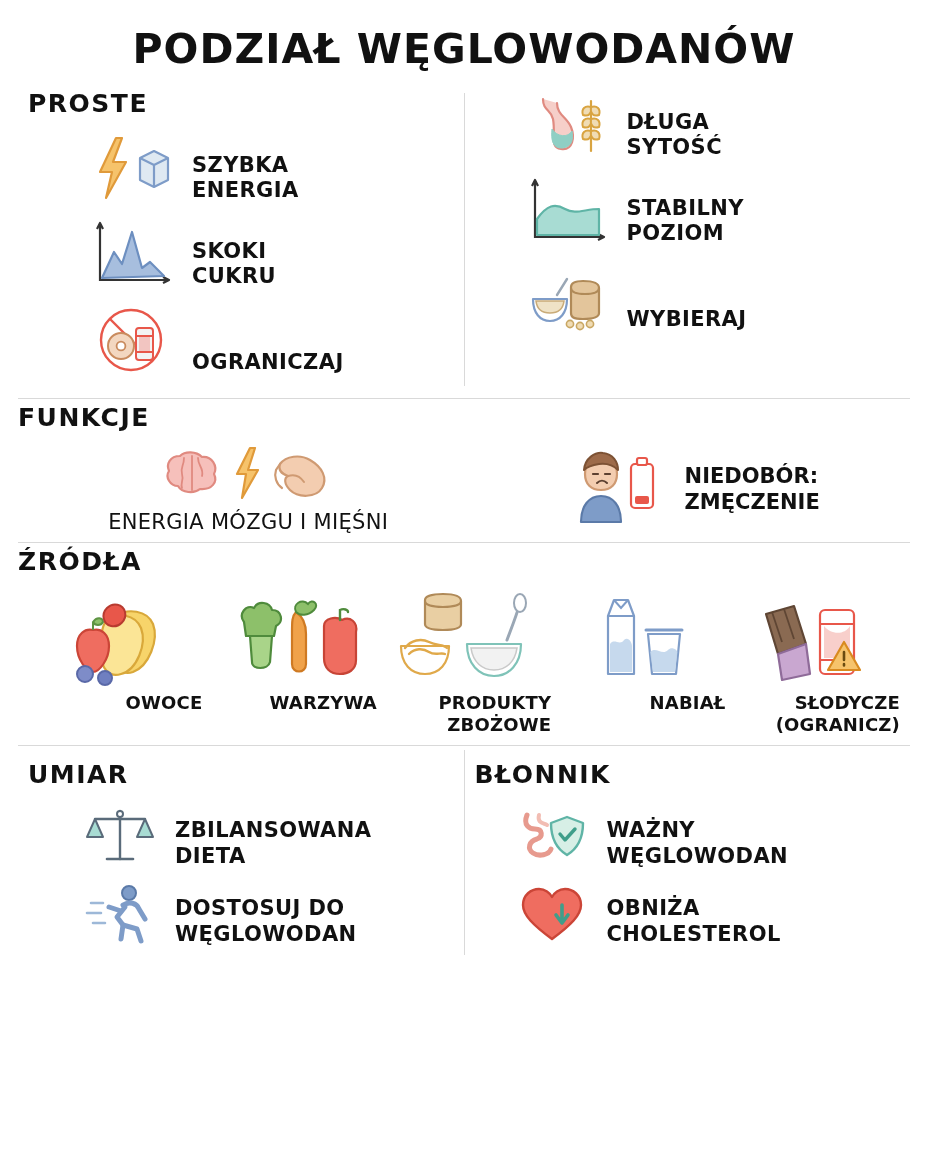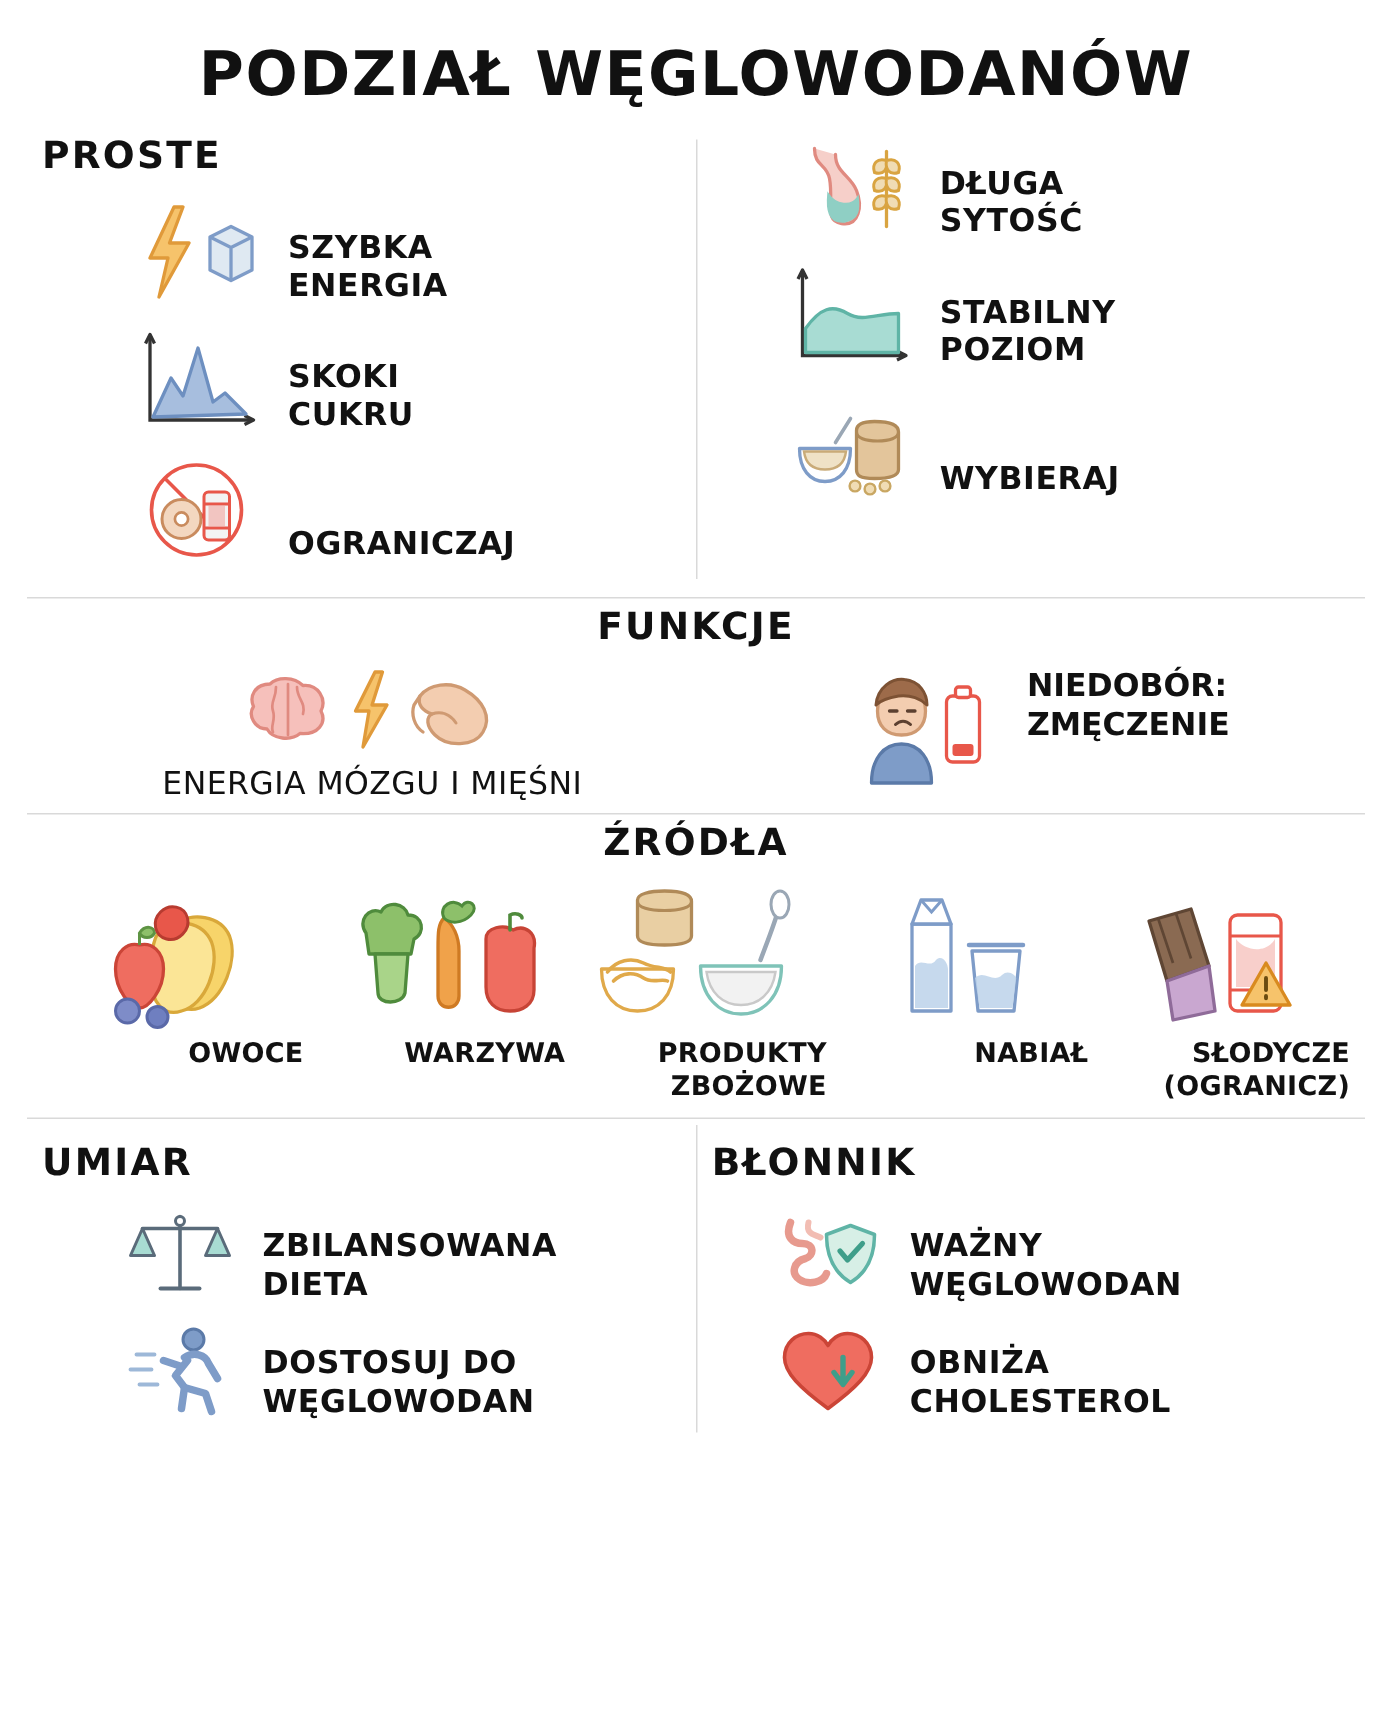--- a/index.html
+++ b/index.html
@@ -28,21 +28,21 @@
     font-size: 41px;
     font-weight: bold;
     letter-spacing: 1px;
     margin: 28px 0 18px 0;
     color: #111;
     line-height: 1.05;
   }
 
   
   .section-title {
-    text-align: center;
+    text-align: left;
     font-size: 25px;
     font-weight: bold;
     letter-spacing: 1.5px;
     color: #111;
     margin: 4px 0 10px 0;
   }
   .col-title {
     text-align: left;
     font-size: 25px;
     font-weight: bold;
@@ -117,20 +117,21 @@
     gap: 6px;
     margin-bottom: 4px;
   }
   .funkcje-left .caption {
     font-size: 21px;
     font-weight: normal;
     letter-spacing: 0.3px;
   }
   .funkcje-right {
     display: flex;
+    align-items: center;
     gap: 24px;
   }
   .funkcje-right .label {
     font-size: 21px;
     font-weight: bold;
     line-height: 1.25;
   }
 
   
   .sources {

